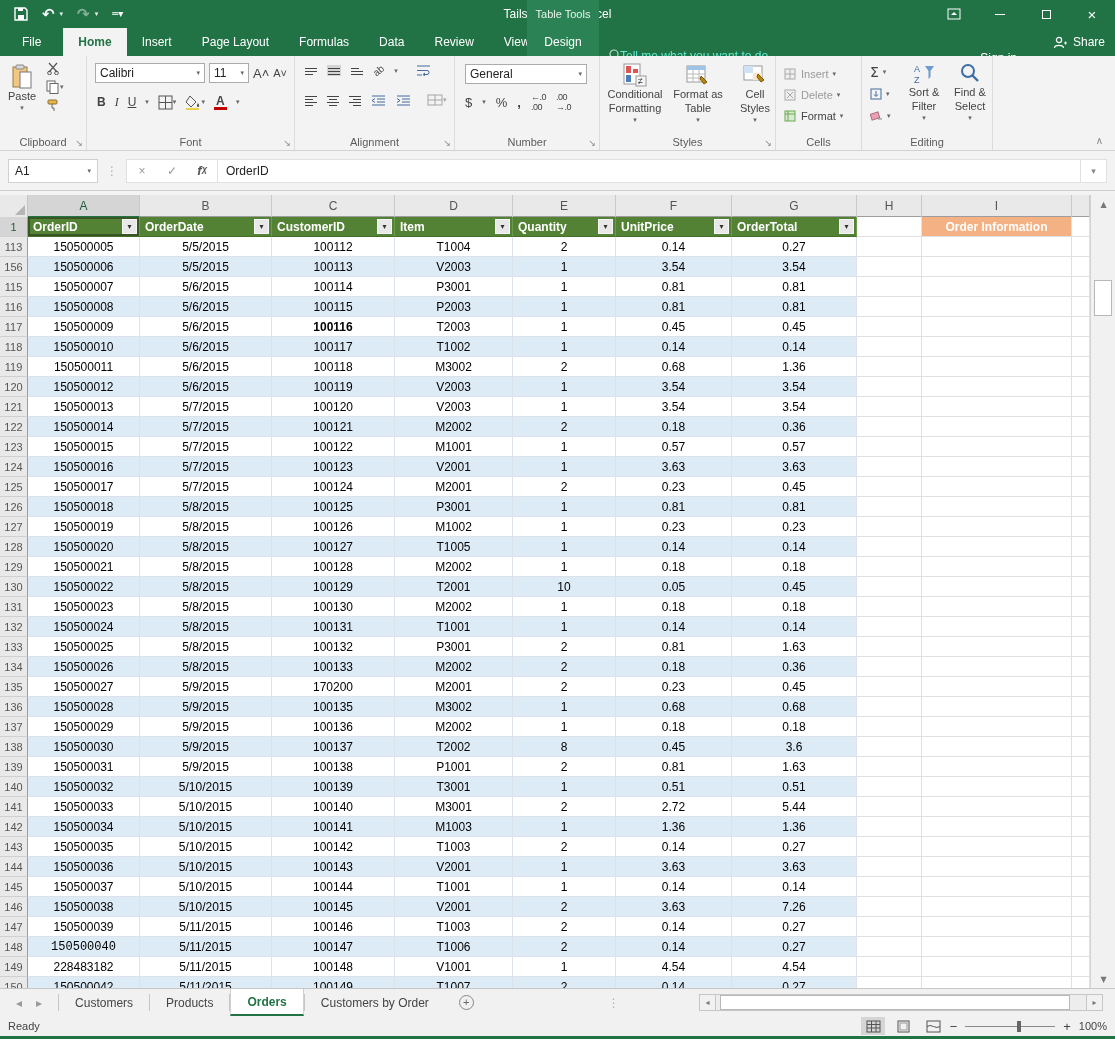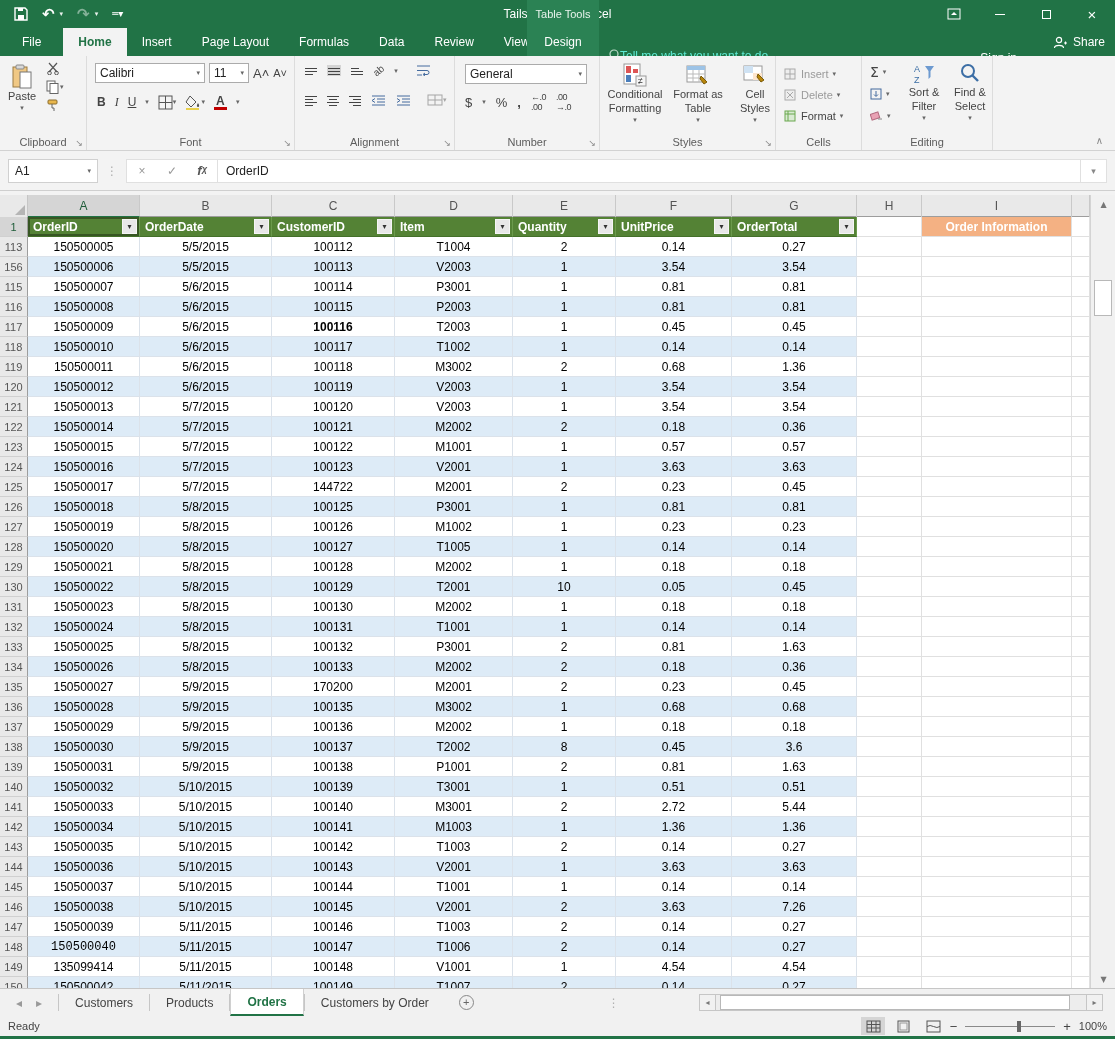--- a/index.html
+++ b/index.html
@@ -682,21 +682,21 @@
           <div class="cell" style="width: 116px;">3.63</div>
           <div class="cell" style="width: 125px;">3.63</div>
           <div class="cell plain" style="width: 65px;"></div>
           <div class="cell plain" style="width: 150px;"></div>
           <div class="cell plain" style="width: 18px;"></div>
         </div>
         <div class="row">
           <div class="rowhead">125</div>
           <div class="cell" style="width: 112px;">150500017</div>
           <div class="cell" style="width: 132px;">5/7/2015</div>
-          <div class="cell" style="width: 123px;">144722</div>
+          <div class="cell" style="width: 123px;">100124</div>
           <div class="cell" style="width: 118px;">M2001</div>
           <div class="cell" style="width: 103px;">2</div>
           <div class="cell" style="width: 116px;">0.23</div>
           <div class="cell" style="width: 125px;">0.45</div>
           <div class="cell plain" style="width: 65px;"></div>
           <div class="cell plain" style="width: 150px;"></div>
           <div class="cell plain" style="width: 18px;"></div>
         </div>
         <div class="row band">
           <div class="rowhead">126</div>
@@ -992,21 +992,21 @@
           <div class="cell" style="width: 118px;">T1006</div>
           <div class="cell" style="width: 103px;">2</div>
           <div class="cell" style="width: 116px;">0.14</div>
           <div class="cell" style="width: 125px;">0.27</div>
           <div class="cell plain" style="width: 65px;"></div>
           <div class="cell plain" style="width: 150px;"></div>
           <div class="cell plain" style="width: 18px;"></div>
         </div>
         <div class="row">
           <div class="rowhead">149</div>
-          <div class="cell" style="width: 112px;">135099414</div>
+          <div class="cell" style="width: 112px;">228483182</div>
           <div class="cell" style="width: 132px;">5/11/2015</div>
           <div class="cell" style="width: 123px;">100148</div>
           <div class="cell" style="width: 118px;">V1001</div>
           <div class="cell" style="width: 103px;">1</div>
           <div class="cell" style="width: 116px;">4.54</div>
           <div class="cell" style="width: 125px;">4.54</div>
           <div class="cell plain" style="width: 65px;"></div>
           <div class="cell plain" style="width: 150px;"></div>
           <div class="cell plain" style="width: 18px;"></div>
         </div>

